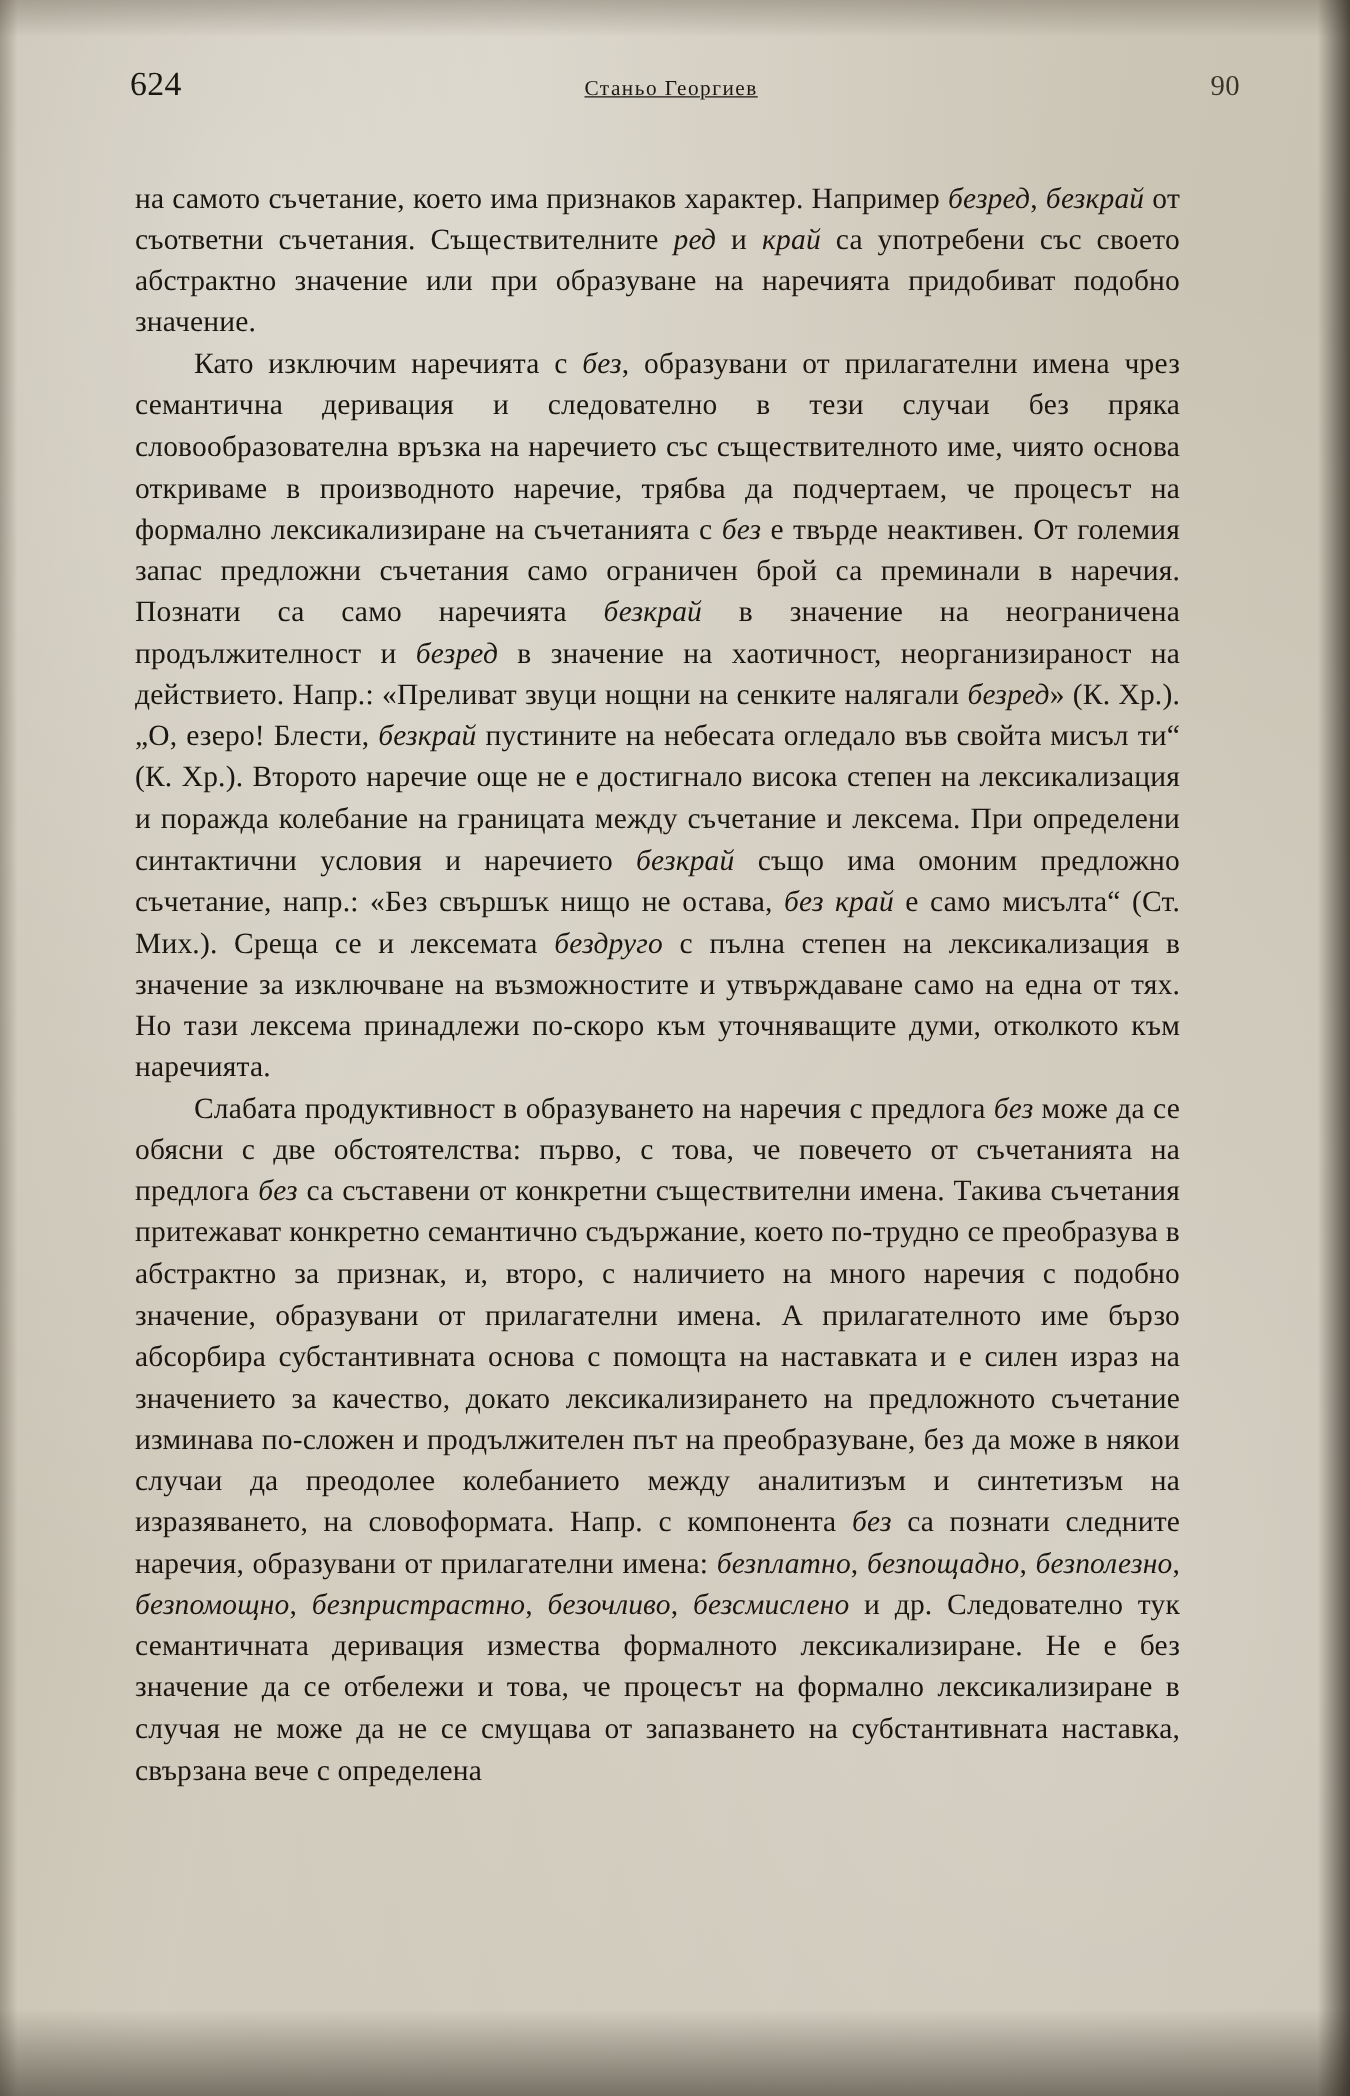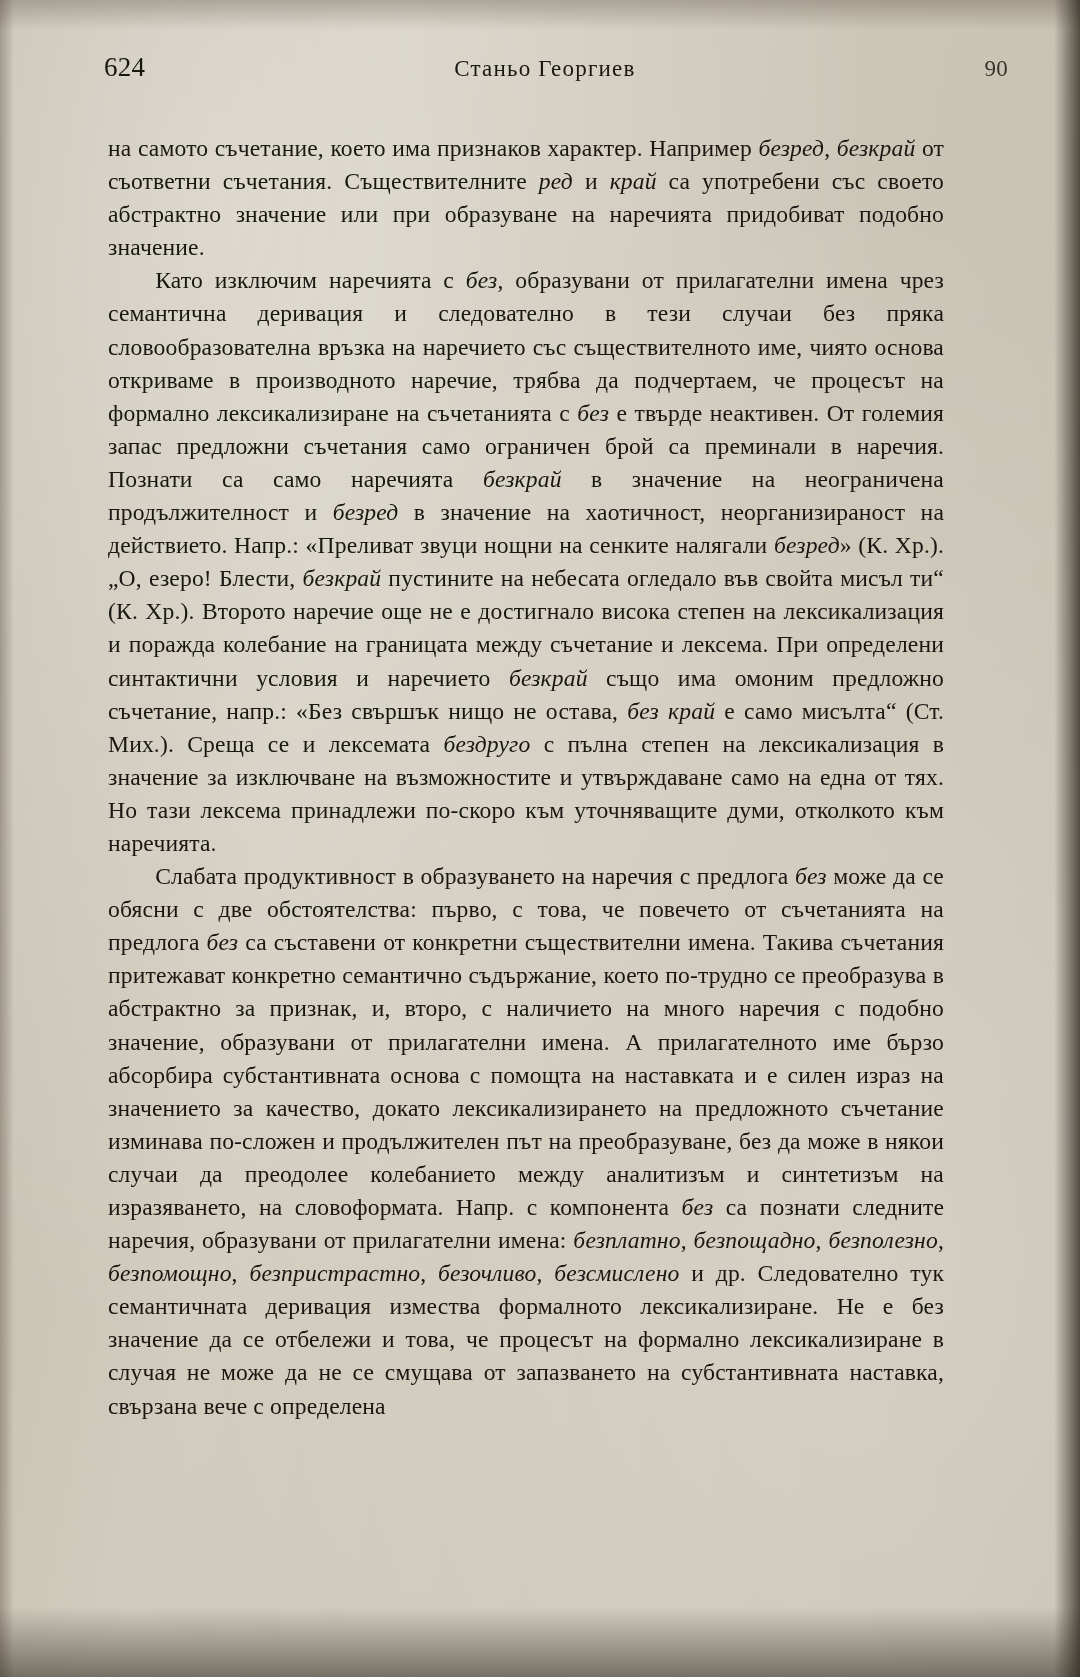--- a/index.html
+++ b/index.html
@@ -50,43 +50,44 @@
     position: absolute;
     top: 0; left: 0;
     width: 100%; height: 30px;
     background: linear-gradient(to top, rgba(60,52,40,0.0), rgba(70,60,46,0.30));
   }
 
   .header {
     position: absolute;
     top: 52px;
     left: 104px;
-    right: 72px;
+    right: 88px;
     display: flex;
     align-items: baseline;
     justify-content: space-between;
     font-size: 25px;
     letter-spacing: 0.3px;
   }
   .header .folio-left {
     font-size: 27px;
   }
   .header .running-title {
-    font-size: 23px;
+    font-size: 17px;
     letter-spacing: 1.2px;
     margin-left: -40px;
+    text-decoration: underline;
   }
   .header .folio-right {
     font-size: 23px;
     color: #3a332a;
   }
 
   .body-text {
     position: absolute;
-    top: 132px;
+    top: 143px;
     left: 108px;
     width: 836px;
     font-size: 23.6px;
     line-height: 33.1px;
     text-align: justify;
     text-justify: inter-word;
     letter-spacing: 0.15px;
     -webkit-font-smoothing: none;
   }
   .body-text p {

